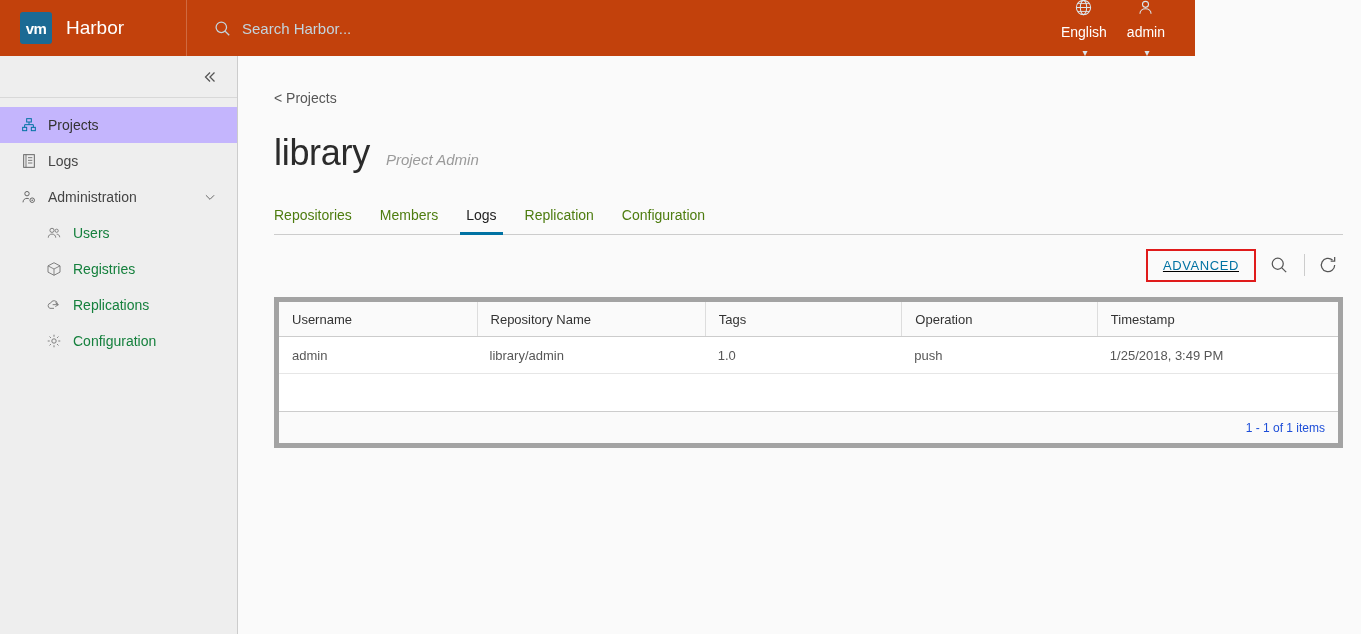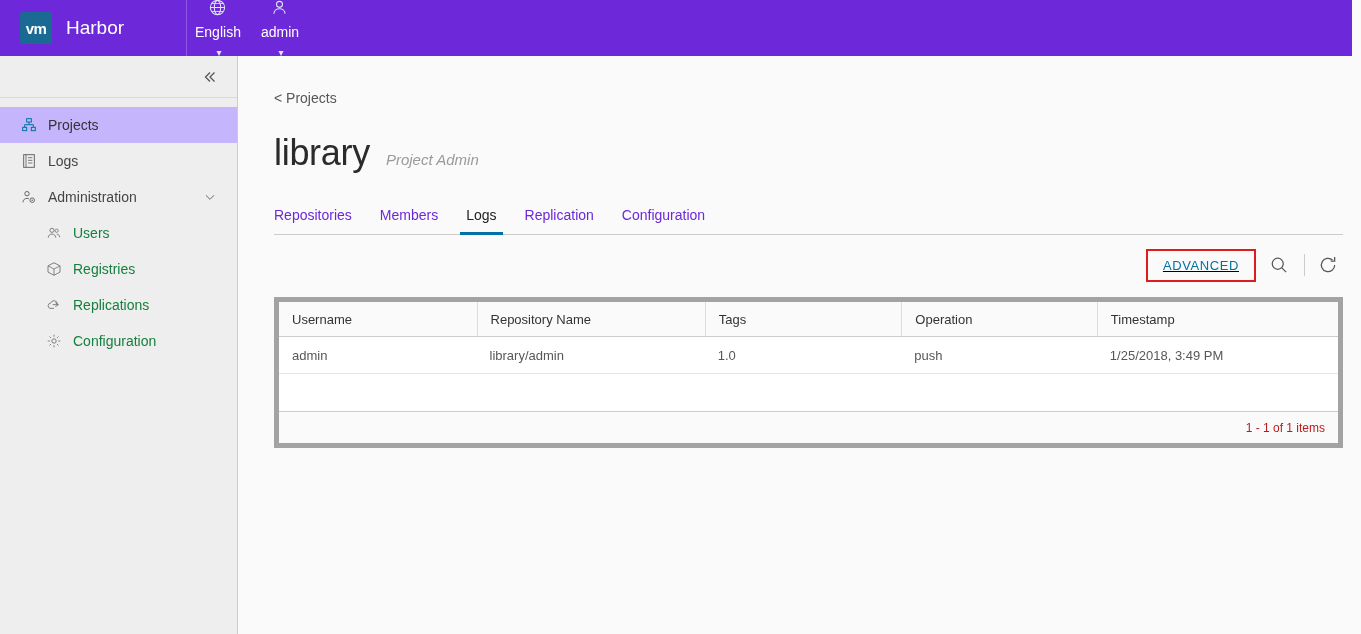--- a/index.html
+++ b/index.html
@@ -6,22 +6,22 @@
   html, body {
     width: 1361px; height: 634px;
     font-family: "Liberation Sans", sans-serif;
     background: #fafafa;
     overflow: hidden;
   }
 
   
   .header {
     position: absolute; top: 0; left: 0;
-    width: 1352px; height: 56px;
-    background: #6d28d9;
+    width: 1195px; height: 56px;
+    background: #c2410c;
     display: flex; align-items: center;
   }
   .brand { display: flex; align-items: center; padding-left: 20px; width: 186px; }
   .vm-logo {
     width: 32px; height: 32px; border-radius: 3px;
     background: #1b6a94;
     display: flex; align-items: center; justify-content: center;
     color: #ffffff; font-size: 15px; font-weight: bold; letter-spacing: -0.5px;
   }
   .brand-title {
@@ -88,21 +88,21 @@
   }
   .page-title { font-size: 36px; font-weight: 300; color: #2b2b2b; letter-spacing: -0.3px; }
   .role-label { font-size: 15px; color: #9a9a9a; font-style: italic; }
 
   .tabs {
     display: flex; gap: 0; margin-top: 26px;
     border-bottom: 1px solid #cccccc;
     width: 1069px;
   }
   .tab {
-    font-size: 14px; color: #6d28d9; padding: 7px 14px 11px 14px;
+    font-size: 14px; color: #4d7c0f; padding: 7px 14px 11px 14px;
     cursor: pointer; position: relative; white-space: nowrap;
   }
   .tab:first-child { padding-left: 0; }
   .tab.active { color: #222222; }
   .tab.active::after {
     content: ""; position: absolute; left: 8px; right: 8px; bottom: -1px;
     height: 3px; background: #0072a3;
   }
 
   .toolbar {
@@ -144,32 +144,39 @@
     font-size: 13px; color: #575757; display: flex; align-items: center;
     padding-left: 13px;
   }
   .trow-empty { height: 38px; background: #ffffff; border-bottom: 1px solid #cccccc; }
   .c1 { width: 199px; } .c2 { width: 230px; } .c3 { width: 198px; }
   .c4 { width: 197px; } .c5 { width: 243px; }
   .tfoot {
     height: 31px; background: #fafafa;
     display: flex; align-items: center; justify-content: flex-end;
     padding-right: 13px;
-    font-size: 12px; color: #b91c1c;
+    font-size: 12px; color: #1d4ed8;
   }
 </style>
 </head>
 <body>
 
 <div class="header">
   <div class="brand">
     <div class="vm-logo">vm</div>
     <div class="brand-title">Harbor</div>
   </div>
   <div class="hdr-divider"></div>
+  <div class="search-area">
+    <svg class="search-icon-h" viewBox="0 0 24 24">
+      <circle cx="10.5" cy="10.5" r="6.6" fill="none" stroke="#c3d4de" stroke-width="1.6"></circle>
+      <line x1="15.4" y1="15.4" x2="20.5" y2="20.5" stroke="#c3d4de" stroke-width="1.6"></line>
+    </svg>
+    <span class="search-placeholder">Search Harbor...</span>
+  </div>
   <div class="hdr-right">
     <div class="hdr-item">
       <svg width="19" height="19" viewBox="0 0 24 24">
         <circle cx="12" cy="12" r="9" fill="none" stroke="#dbe7ee" stroke-width="1.3"></circle>
         <ellipse cx="12" cy="12" rx="4" ry="9" fill="none" stroke="#dbe7ee" stroke-width="1.3"></ellipse>
         <line x1="3" y1="12" x2="21" y2="12" stroke="#dbe7ee" stroke-width="1.3"></line>
         <line x1="4.6" y1="7" x2="19.4" y2="7" stroke="#dbe7ee" stroke-width="1.1"></line>
         <line x1="4.6" y1="17" x2="19.4" y2="17" stroke="#dbe7ee" stroke-width="1.1"></line>
       </svg>
       <span>English</span>

